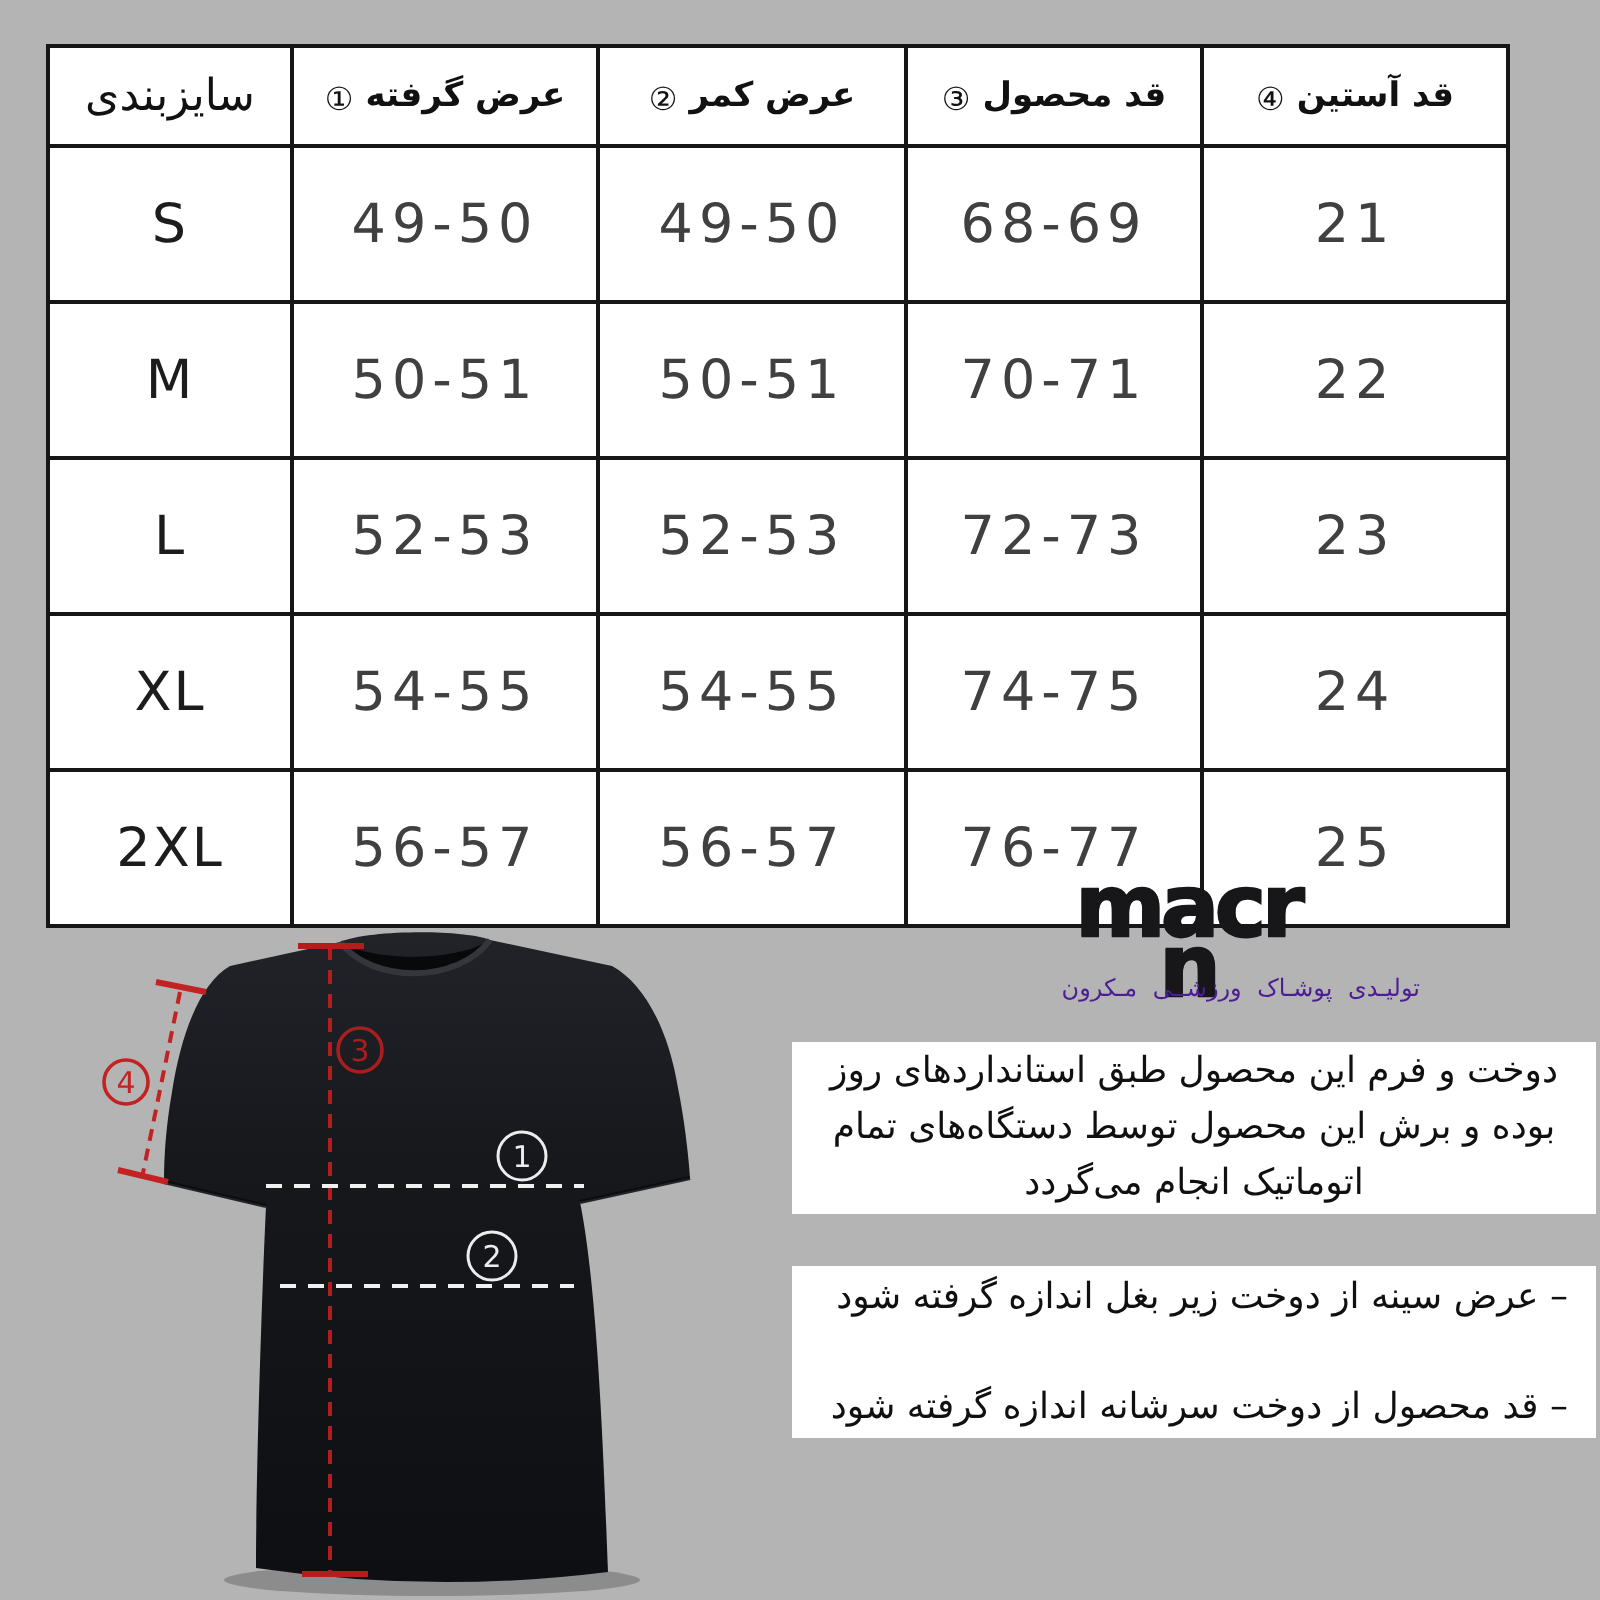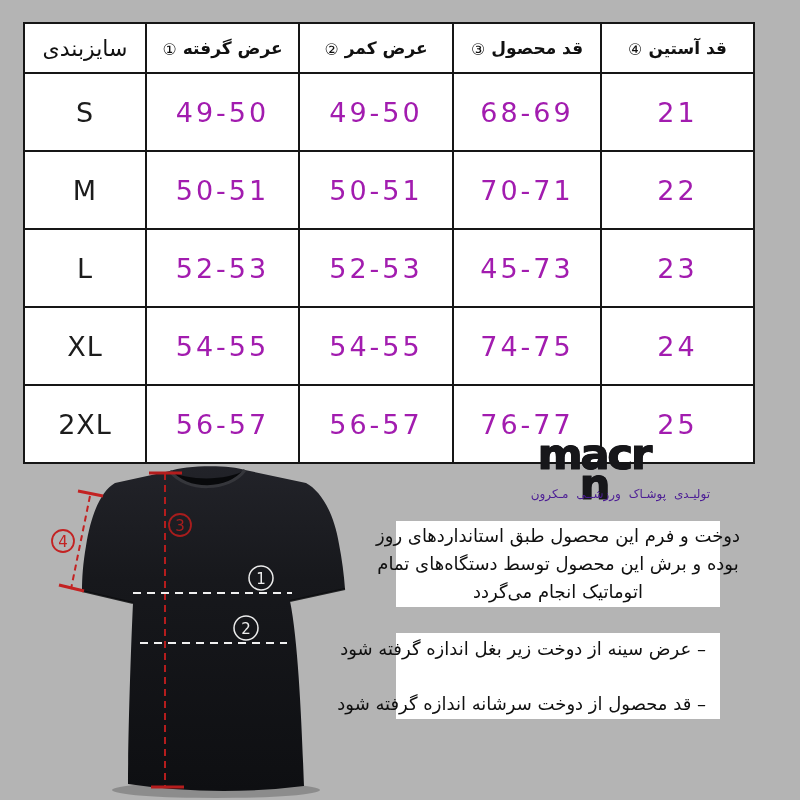--- a/index.html
+++ b/index.html
@@ -20,21 +20,21 @@
     text-align:center;vertical-align:middle;padding:0;
   }
   tr.header-row td{height:48px;}
   tr.data-row td{height:76px;}
   .hdr{
     display:flex;direction:rtl;align-items:center;justify-content:center;
     gap:6px;font-weight:bold;font-size:17px;color:#111;
   }
   .hdr .marker{font-weight:400;font-size:16px;position:relative;top:1px;}
   .hdr-size{font-weight:400;font-size:22px;}
-  .num-cell{font-size:27px;letter-spacing:3px;color:#a21caf;}
+  .num-cell{font-size:27px;letter-spacing:3px;color:#404040;}
   .sizeletter-cell{font-size:27px;letter-spacing:1px;color:#1c1c1c;}
   
   .diagram-svg{position:absolute;left:40px;top:440px;}
   
   .brand{
     position:absolute;left:478px;top:452px;width:232px;height:34px;
     display:flex;align-items:center;justify-content:center;flex-direction:column;
   }
   .wordmark{
     font-size:43px;font-weight:800;letter-spacing:-2px;line-height:30px;
@@ -42,21 +42,21 @@
     text-shadow:0.5px 0 0 #17171a,-0.5px 0 0 #17171a;
   }
   .emblem{margin:0 2px;position:relative;top:1px;}
   .tagline{
     position:absolute;left:478px;top:487px;width:232px;
     direction:rtl;text-align:right;font-size:12px;word-spacing:4px;color:#4c1d95;
     white-space:nowrap;
   }
   
   .white-box{
-    position:absolute;left:396px;width:324px;height:86px;background:#ffffff;
+    position:absolute;left:396px;width:402px;height:86px;background:#ffffff;
     direction:rtl;color:#101010;display:flex;flex-direction:column;justify-content:center;
   }
   .info-box{top:521px;align-items:center;font-size:18px;line-height:28px;}
   .notes-box{top:633px;align-items:flex-start;font-size:18px;line-height:35px;padding:0 14px;box-sizing:border-box;gap:20px;}
   .txt-line{white-space:nowrap;}
 </style>
 </head>
 <body>
 
 <div class="canvas">
@@ -112,21 +112,21 @@
         <td class="sizeletter-cell">M</td>
         <td class="num-cell">50-51</td>
         <td class="num-cell">50-51</td>
         <td class="num-cell">70-71</td>
         <td class="num-cell">22</td>
       </tr>
       <tr class="data-row">
         <td class="sizeletter-cell">L</td>
         <td class="num-cell">52-53</td>
         <td class="num-cell">52-53</td>
-        <td class="num-cell">45-73</td>
+        <td class="num-cell">72-73</td>
         <td class="num-cell">23</td>
       </tr>
       <tr class="data-row">
         <td class="sizeletter-cell">XL</td>
         <td class="num-cell">54-55</td>
         <td class="num-cell">54-55</td>
         <td class="num-cell">74-75</td>
         <td class="num-cell">24</td>
       </tr>
       <tr class="data-row">

